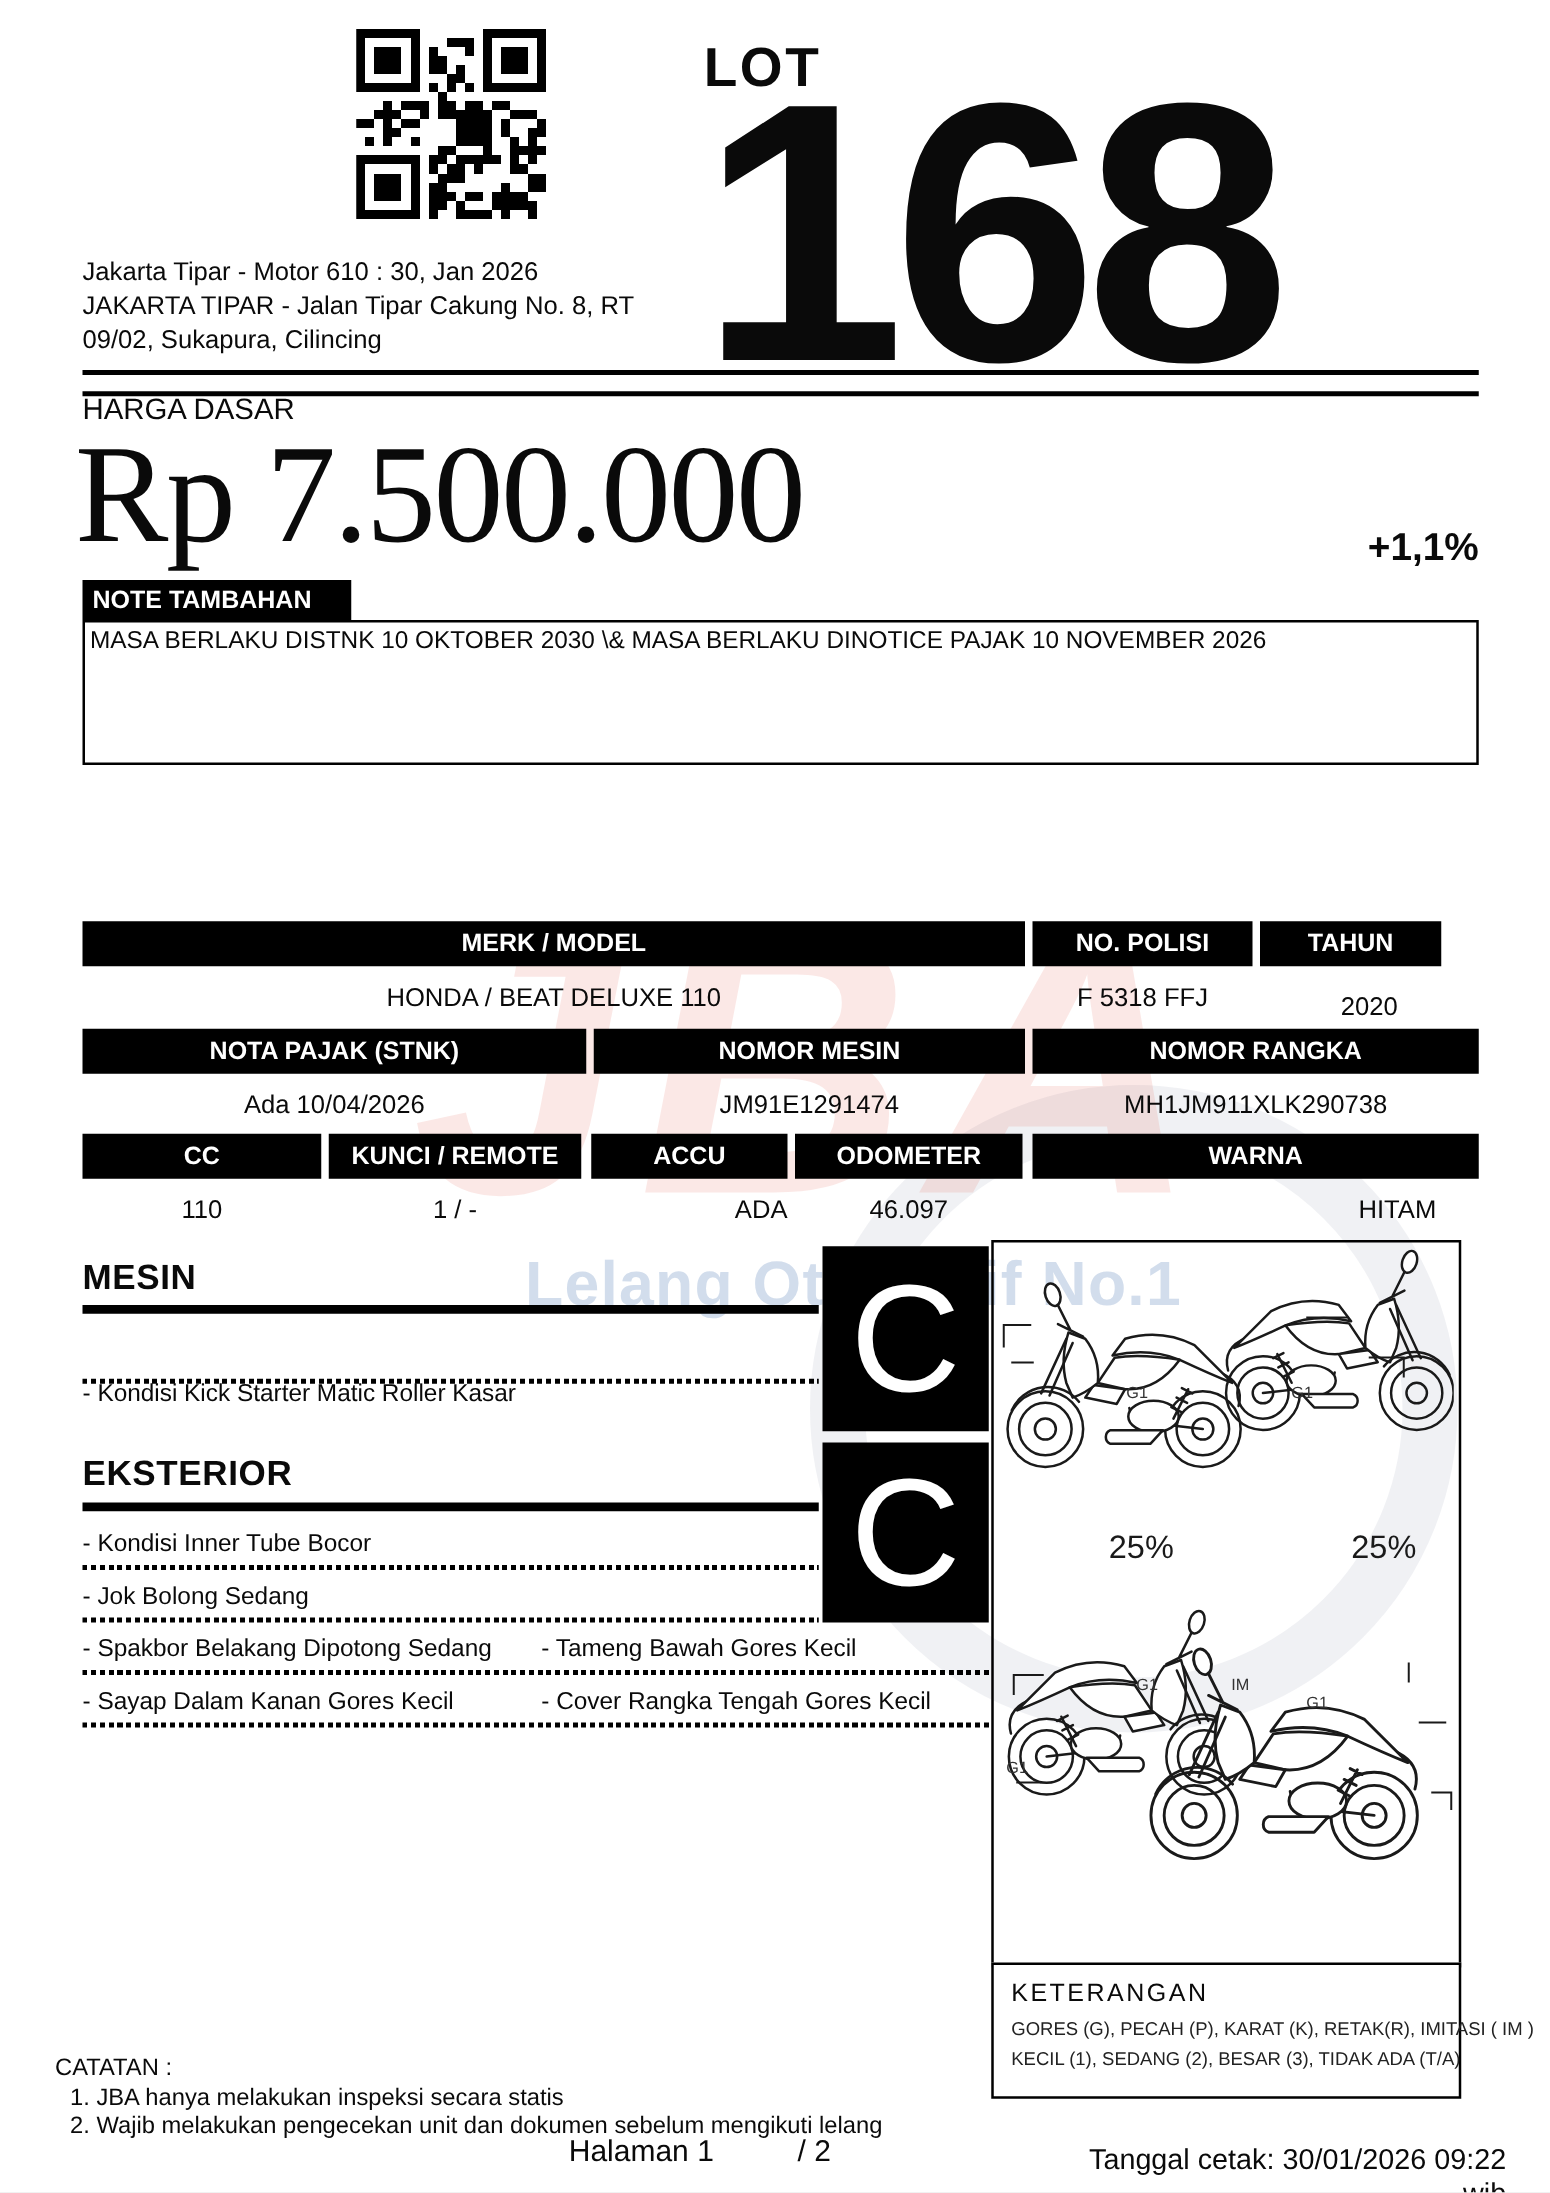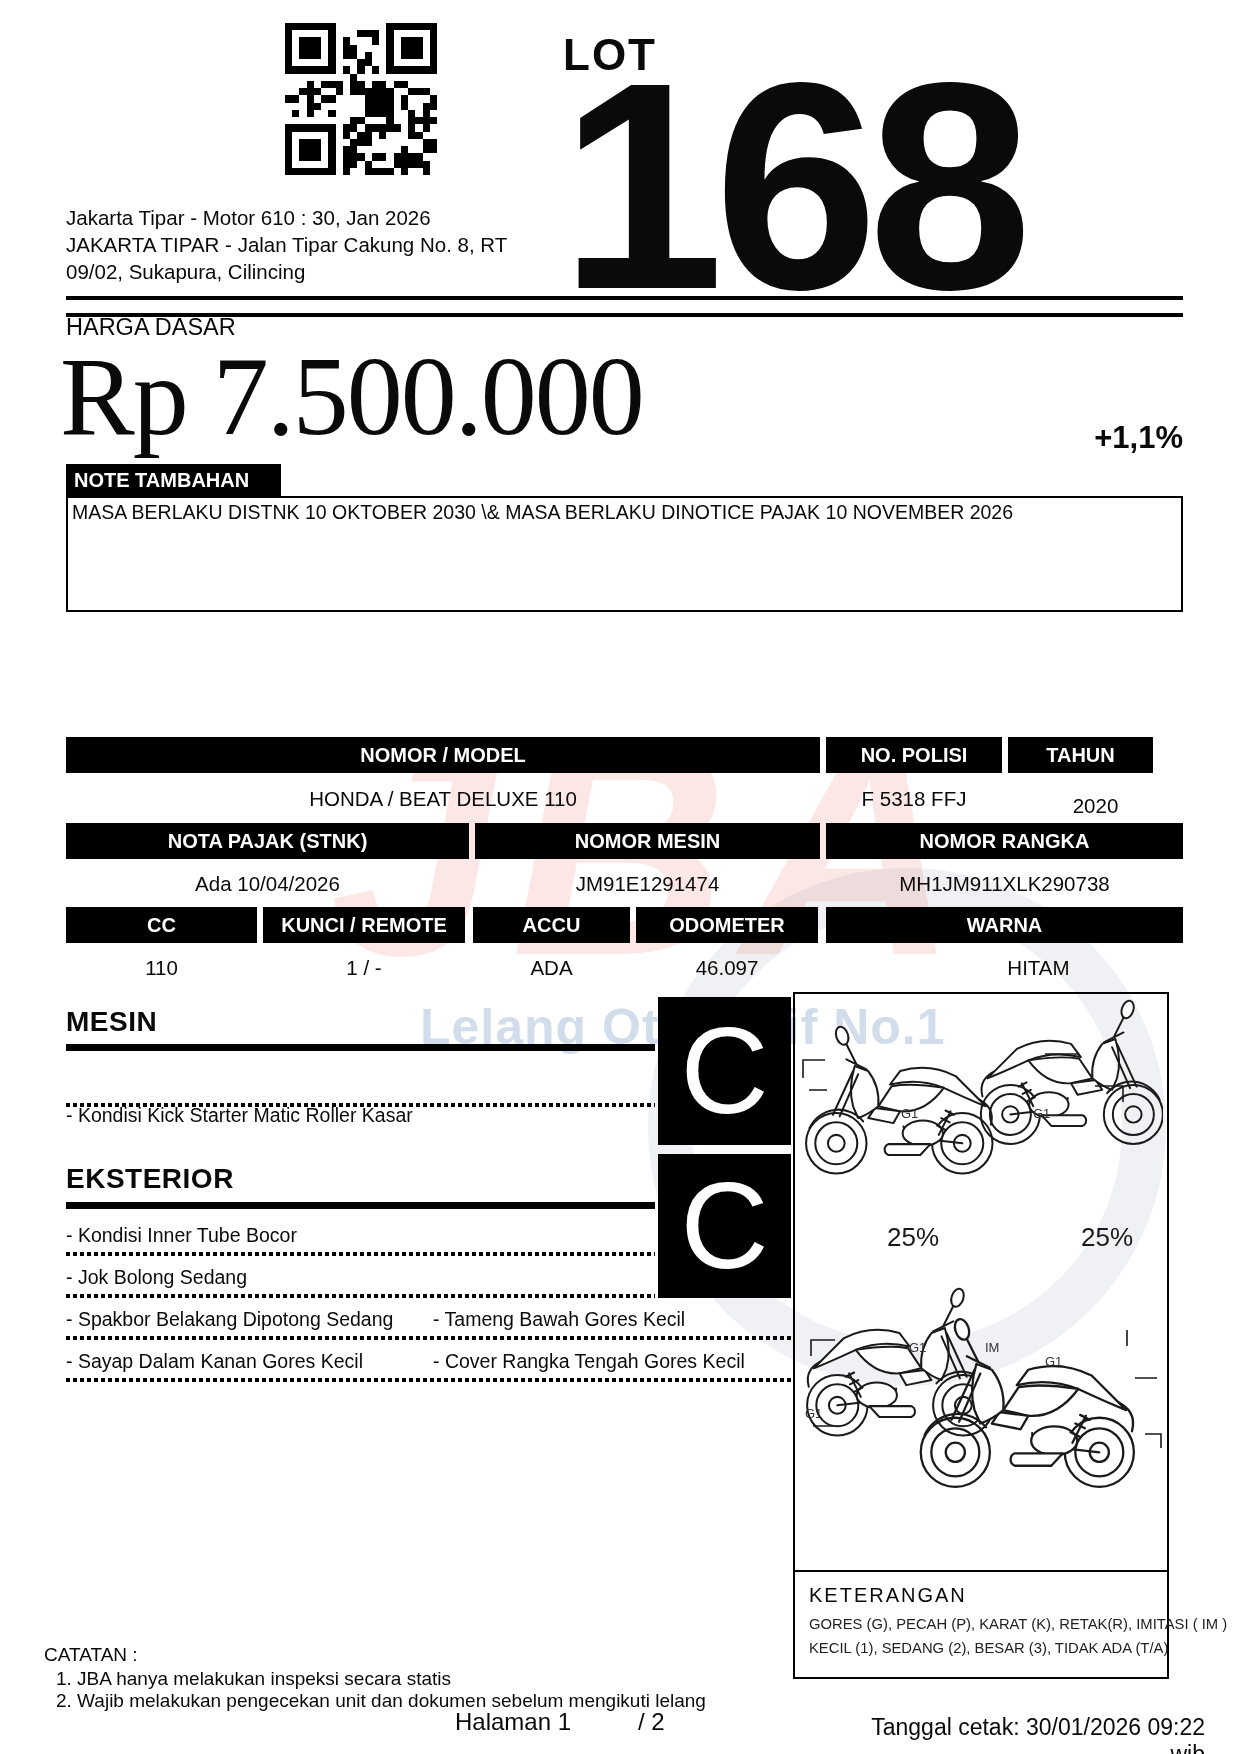--- a/index.html
+++ b/index.html
@@ -226,44 +226,44 @@
 
   <div class="harga-label">HARGA DASAR</div>
   <div class="harga-value">Rp 7.500.000</div>
   <div class="pct">+1,1%</div>
 
   <div class="note-label">NOTE TAMBAHAN</div>
   <div class="note-box">
     <div class="note-text">MASA BERLAKU DISTNK 10 OKTOBER 2030 \&amp; MASA BERLAKU DINOTICE PAJAK 10 NOVEMBER 2026</div>
   </div>
 
-  <div class="th" style="left:66px;top:737px;width:754px;">NOMOR / MODEL</div>
+  <div class="th" style="left:66px;top:737px;width:754px;">MERK / MODEL</div>
   <div class="th" style="left:826px;top:737px;width:176px;">NO. POLISI</div>
   <div class="th" style="left:1008px;top:737px;width:145px;">TAHUN</div>
   <div class="td" style="left:66px;top:780px;width:754px;">HONDA / BEAT DELUXE 110</div>
   <div class="td" style="left:826px;top:780px;width:176px;">F 5318 FFJ</div>
   <div class="td" style="left:1008px;top:787px;width:175px;">2020</div>
 
   <div class="th" style="left:475px;top:823px;width:345px;">NOMOR MESIN</div>
   <div class="th" style="left:66px;top:823px;width:403px;">NOTA PAJAK (STNK)</div>
   <div class="th" style="left:826px;top:823px;width:357px;">NOMOR RANGKA</div>
   <div class="td" style="left:66px;top:865px;width:403px;">Ada 10/04/2026</div>
   <div class="td" style="left:475px;top:865px;width:345px;">JM91E1291474</div>
   <div class="td" style="left:826px;top:865px;width:357px;">MH1JM911XLK290738</div>
 
   <div class="th" style="left:66px;top:907px;width:191px;">CC</div>
   <div class="th" style="left:263px;top:907px;width:202px;">KUNCI / REMOTE</div>
   <div class="th" style="left:473px;top:907px;width:157px;">ACCU</div>
   <div class="th" style="left:636px;top:907px;width:182px;">ODOMETER</div>
   <div class="th" style="left:826px;top:907px;width:357px;">WARNA</div>
   <div class="td" style="left:66px;top:949px;width:191px;">110</div>
   <div class="td" style="left:263px;top:949px;width:202px;">1 / -</div>
-  <div class="td" style="left:473px;top:949px;width:157px;">ADA</div>
+  <div class="td" style="left:473px;top:949px;width:157px;text-align:right;">ADA</div>
   <div class="td" style="left:636px;top:949px;width:182px;">46.097</div>
-  <div class="td" style="left:860px;top:949px;width:357px;">HITAM</div>
+  <div class="td" style="left:792px;top:949px;width:357px;text-align:right;">HITAM</div>
 
   <div class="sec-title" style="left:66px;top:1006px;">MESIN</div>
   <div class="sec-rule" style="left:66px;top:1044px;width:589px;"></div>
   <div class="insp-item" style="left:66px;top:1104px;">- Kondisi Kick Starter Matic Roller Kasar</div>
   <div class="dotted" style="left:66px;top:1103px;width:589px;"></div>
   <div class="grade-box" style="top:997px;height:148px;">C</div>
 
   <div class="sec-title" style="left:66px;top:1163px;">EKSTERIOR</div>
   <div class="sec-rule" style="left:66px;top:1202px;width:589px;"></div>
   <div class="grade-box" style="top:1154px;height:144px;">C</div>

